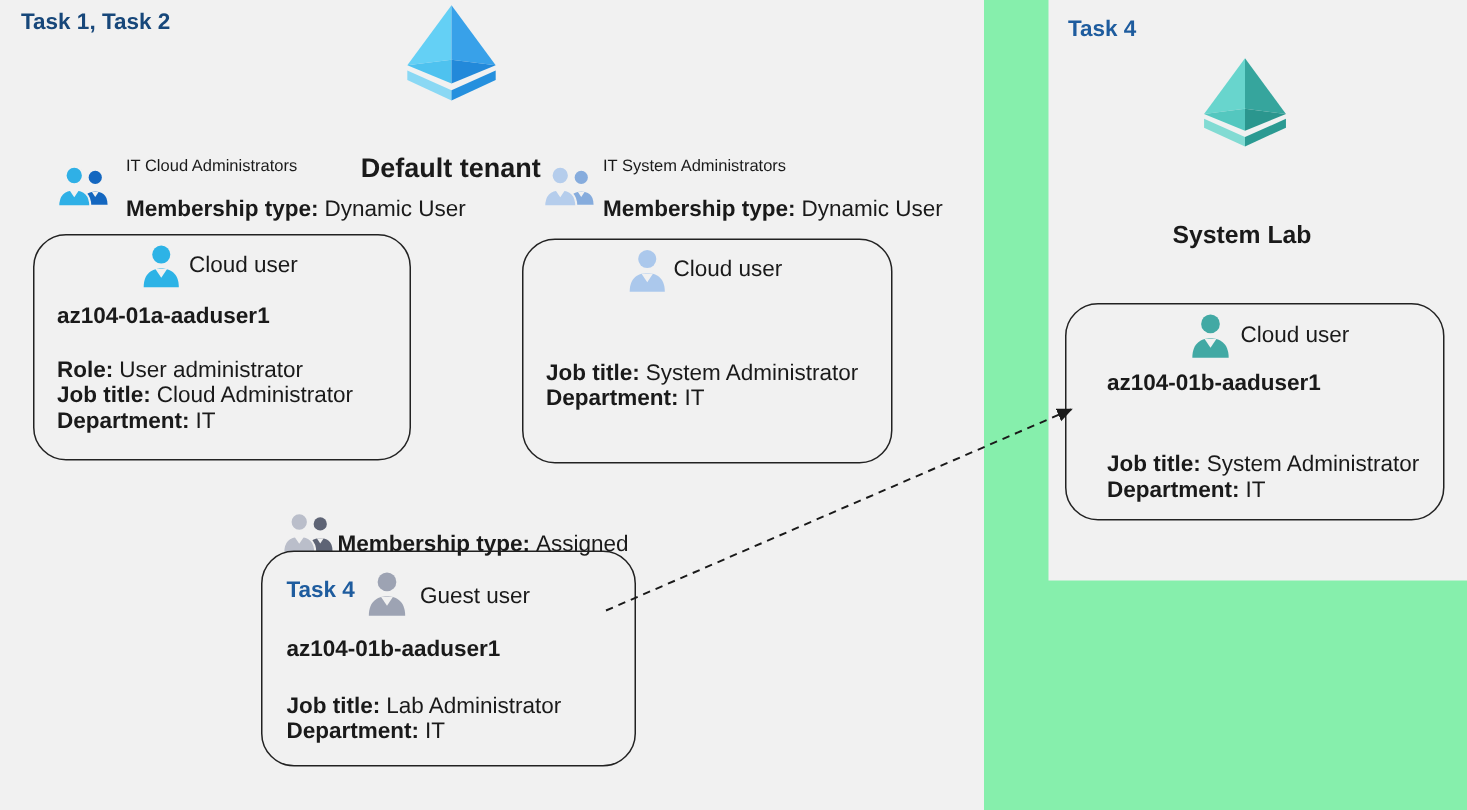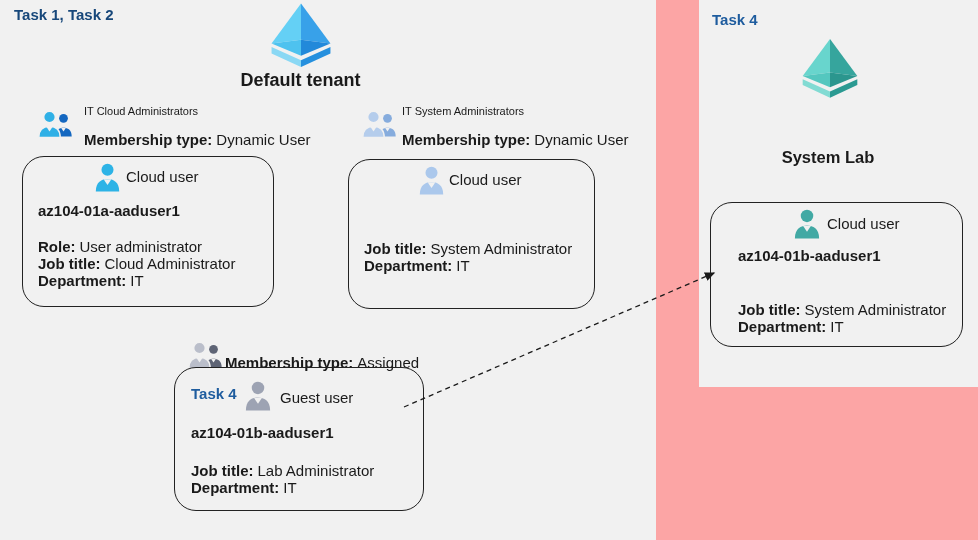--- a/index.html
+++ b/index.html
@@ -1,24 +1,24 @@
 <!DOCTYPE html>
 <html style="--panel_bg: #f1f1f1; --text: #1a1a1a; --card_border: #222222; --task12_blue: #17477a; --task_blue: #1e5c9e; --arrow: #1a1a1a; --person_blue: #2db3e6; --person_lightblue: #abc8ec; --person_gray: #9da3b3; --person_teal: #42a9a4; --g1_front: #2fb0e6; --g1_back: #1467c0; --g2_front: #b5cdec; --g2_back: #86acdd; --g3_front: #babeca; --g3_back: #5e6475; --az_ul: #64d0f5; --az_ur: #38a1e9; --az_ll: #4ec2ef; --az_lr: #2289da; --az_rim_l: #8ad8f4; --az_rim_r: #2590de; --tz_ul: #68d5cd; --tz_ur: #36a59d; --tz_ll: #54c7bf; --tz_lr: #2b968e; --tz_rim_l: #82dbd3; --tz_rim_r: #2b9a92;"><head>
 <meta charset="utf-8">
 <style>
   html,body{margin:0;padding:0;background:#fff;}
   .canvas{
-    position:relative;width:978px;height:540px;background:#fca5a5;overflow:hidden;
+    position:relative;width:978px;height:540px;background:#86efac;overflow:hidden;
     font-family:"Liberation Sans", sans-serif;color:var(--text,#1a1a1a);
   }
   .panel{position:absolute;background:var(--panel_bg,#f1f1f1);}
   .abs{position:absolute;}
   .task-label{font-weight:700;font-size:15px;color:var(--task_blue,#1e5c9e);white-space:nowrap;}
   .task-label.dark{color:var(--task12_blue,#17477a);}
-  .tenant-title{font-weight:700;font-size:18px;text-align:center;white-space:nowrap;}
+  .tenant-title{font-weight:700;font-size:18px;text-align:center;white-space:nowrap;margin-top:32px;}
   .rt-title{font-weight:700;font-size:16.5px;text-align:center;white-space:pre;}
   .group-name{font-weight:400;font-size:11px;white-space:nowrap;text-align:right;}
   .line{font-size:15px;white-space:nowrap;}
   .b{font-weight:700;margin-right:4px;}
   .card{position:absolute;border:1.4px solid var(--card_border,#222);border-radius:22px;background:transparent;}
   .user-type{font-size:15px;white-space:nowrap;}
   .uname{font-weight:700;font-size:15px;white-space:nowrap;}
   .notch{fill:var(--panel_bg,#f1f1f1);}
   .gfront{stroke:var(--panel_bg,#f1f1f1);stroke-width:1.4px;}
   .g1 .gback{fill:var(--g1_back,#1467c0);}

